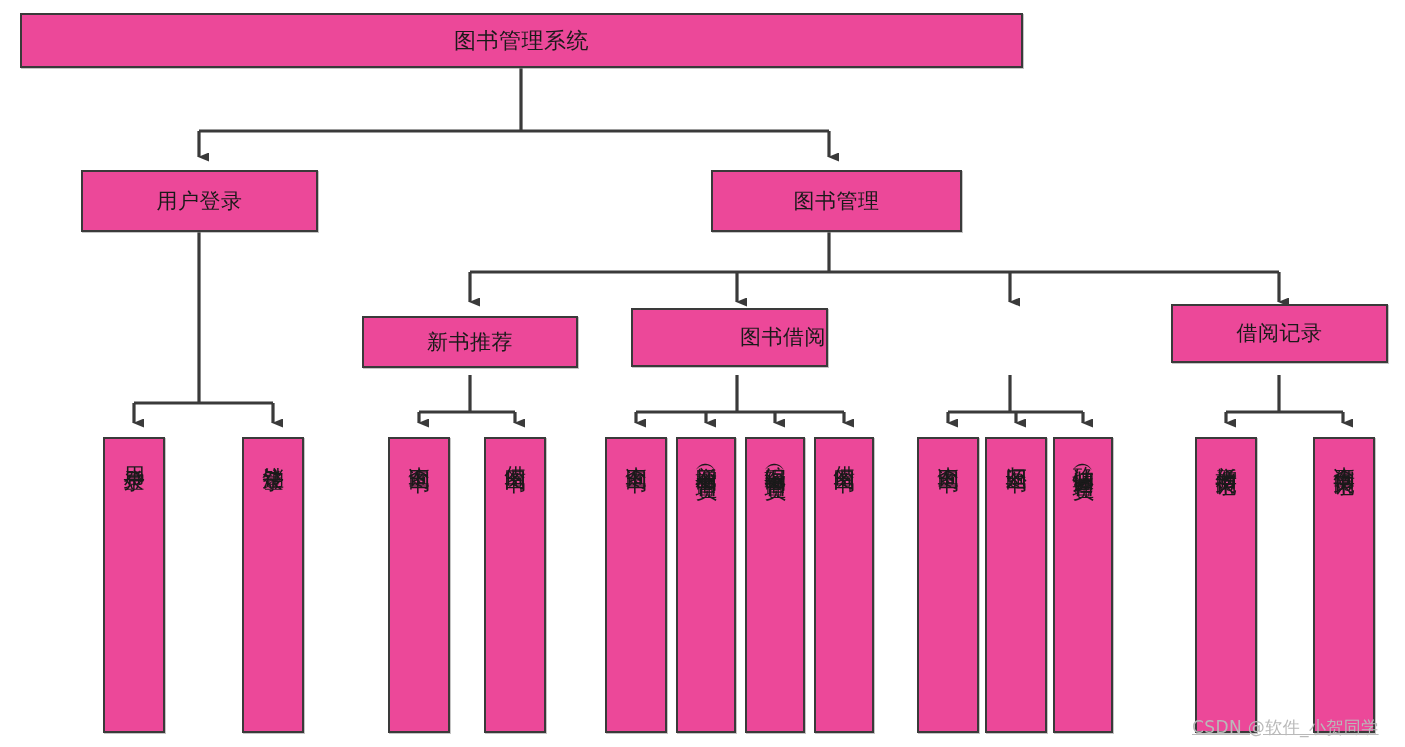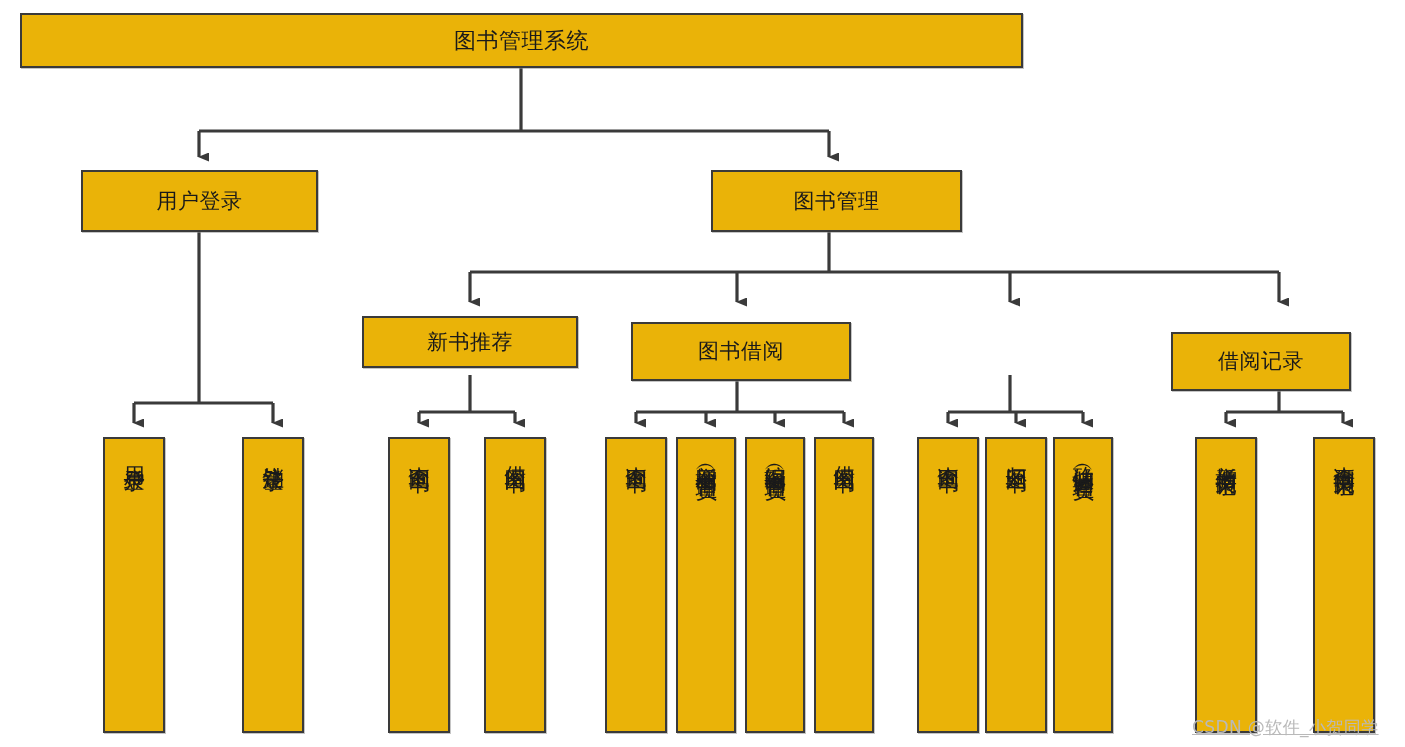--- a/index.html
+++ b/index.html
@@ -22,21 +22,21 @@
     position: absolute;
     left: 0;
     top: 0;
     width: 1405px;
     height: 747px;
     pointer-events: none;
   }
   .node {
     position: absolute;
     box-sizing: border-box;
-    background: #eab308;
+    background: #ec4899;
     border: 2.5px solid #3a3a3a;
     display: flex;
     align-items: center;
     justify-content: center;
     color: #1a1a1a;
     box-shadow: 1px 1px 0 rgba(150,150,150,0.55);
   }
   .node .label {
     display: block;
     text-align: center;
@@ -126,26 +126,26 @@
   </div>
 
   <div class="node horizontal" style="left: 711px; top: 170px; width: 251px; height: 62px;">
     <span class="label">图书管理</span>
   </div>
 
   <div class="node horizontal" style="left: 362px; top: 316px; width: 216px; height: 52px;">
     <span class="label">新书推荐</span>
   </div>
 
-  <div class="node horizontal" style="left: 631px; top: 322px; width: 220px; height: 59px;">
+  <div class="node horizontal" style="left: 631px; top: 308px; width: 197px; height: 59px; justify-content: flex-end;">
     <span class="label">图书借阅</span>
   </div>
 
 
-  <div class="node horizontal" style="left: 1171px; top: 332px; width: 180px; height: 59px;">
+  <div class="node horizontal" style="left: 1171px; top: 304px; width: 217px; height: 59px;">
     <span class="label">借阅记录</span>
   </div>
 
   <div class="node vertical" style="left: 103px; top: 437px; width: 62px; height: 296px;">
     <span class="label">用户登录</span>
   </div>
 
   <div class="node vertical" style="left: 242px; top: 437px; width: 62px; height: 296px;">
     <span class="label">注销登录</span>
   </div>

